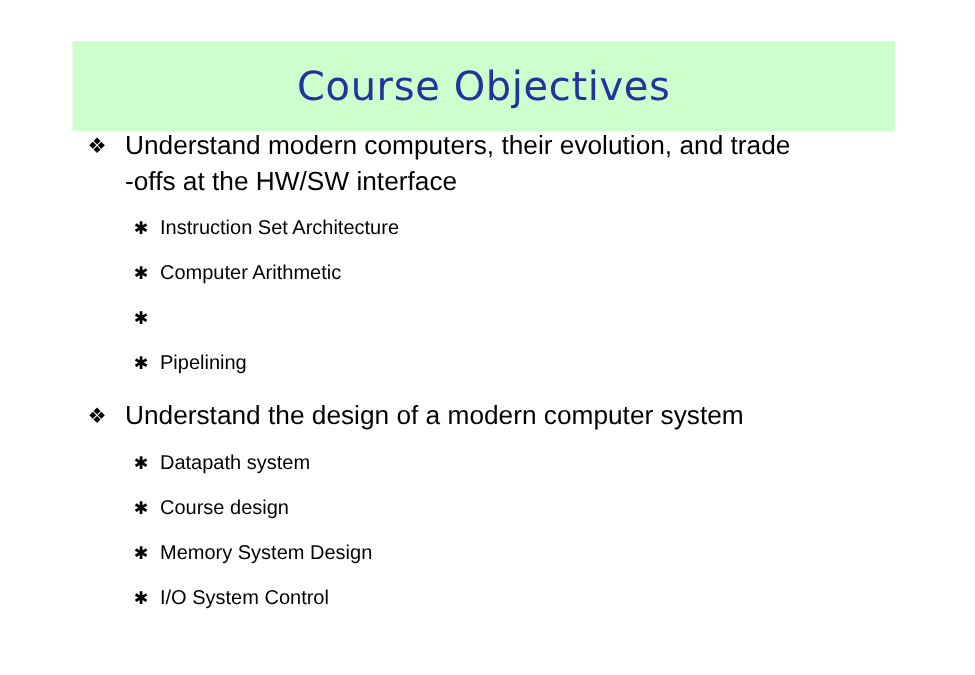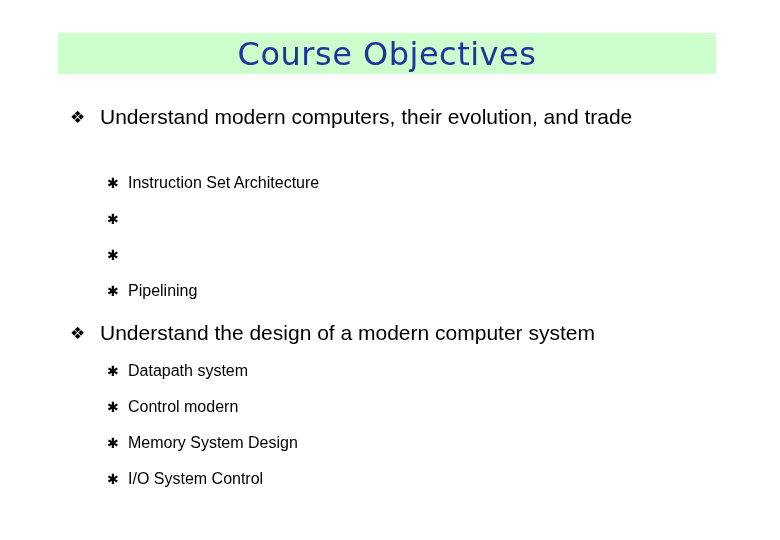--- a/index.html
+++ b/index.html
@@ -23,21 +23,21 @@
     height: 540px;
     background: #ffffff;
   }
 
   
   .title-banner {
     position: absolute;
     left: 58px;
     top: 33px;
     width: 658px;
-    height: 41px;
+    height: 72px;
     background: #ccffcc;
     display: flex;
     align-items: center;
     justify-content: center;
   }
   .title-text {
     font-family: "DejaVu Sans", sans-serif;
     font-size: 32px;
     font-weight: 400;
     letter-spacing: 0.5px;
@@ -120,33 +120,35 @@
   <div class="title-banner">
     <div class="title-text">Course Objectives</div>
   </div>
 
   <div class="body-area">
 
     <div class="b1">
       <div class="lvl1">
         <span class="marker">❖</span>
         <span class="txt">Understand modern computers, their evolution, and trade</span>
+        <span class="txt">-offs at the HW/SW interface</span>
       </div>
     </div>
 
     <div class="s1">
       <div class="lvl2">
         <span class="marker">✱</span>
         <span>Instruction Set Architecture</span>
       </div>
     </div>
 
     <div class="s2">
       <div class="lvl2">
         <span class="marker">✱</span>
+        <span>Computer Arithmetic</span>
       </div>
     </div>
 
     <div class="s3">
       <div class="lvl2">
         <span class="marker">✱</span>
       </div>
     </div>
 
     <div class="s4">
@@ -166,21 +168,21 @@
     <div class="s5">
       <div class="lvl2">
         <span class="marker">✱</span>
         <span>Datapath system</span>
       </div>
     </div>
 
     <div class="s6">
       <div class="lvl2">
         <span class="marker">✱</span>
-        <span>Control modern</span>
+        <span>Course design</span>
       </div>
     </div>
 
     <div class="s7">
       <div class="lvl2">
         <span class="marker">✱</span>
         <span>Memory System Design</span>
       </div>
     </div>
 

